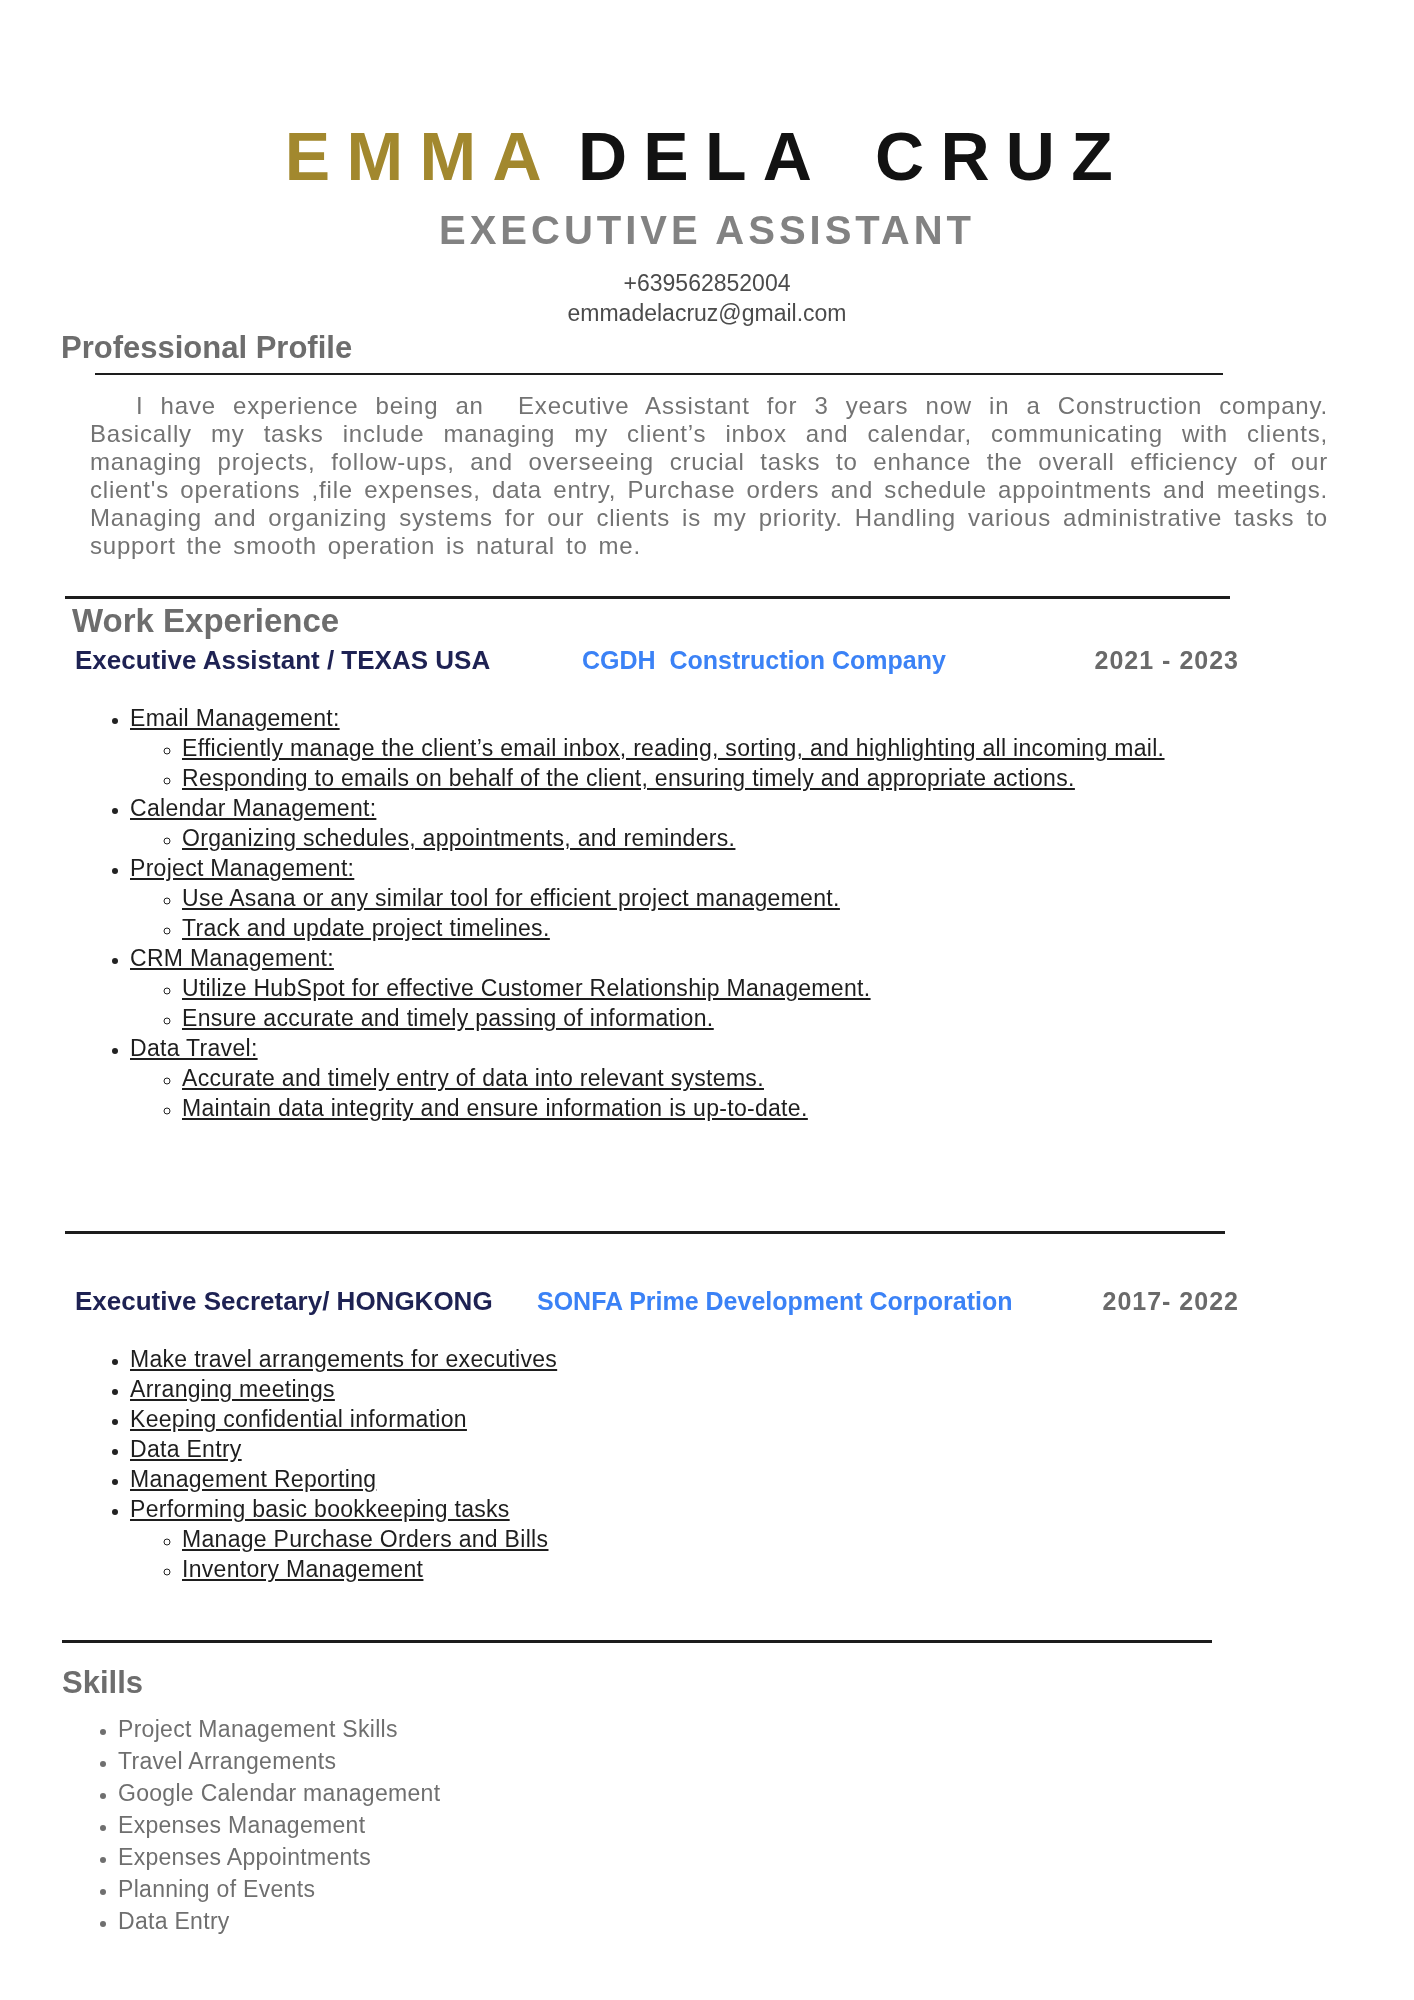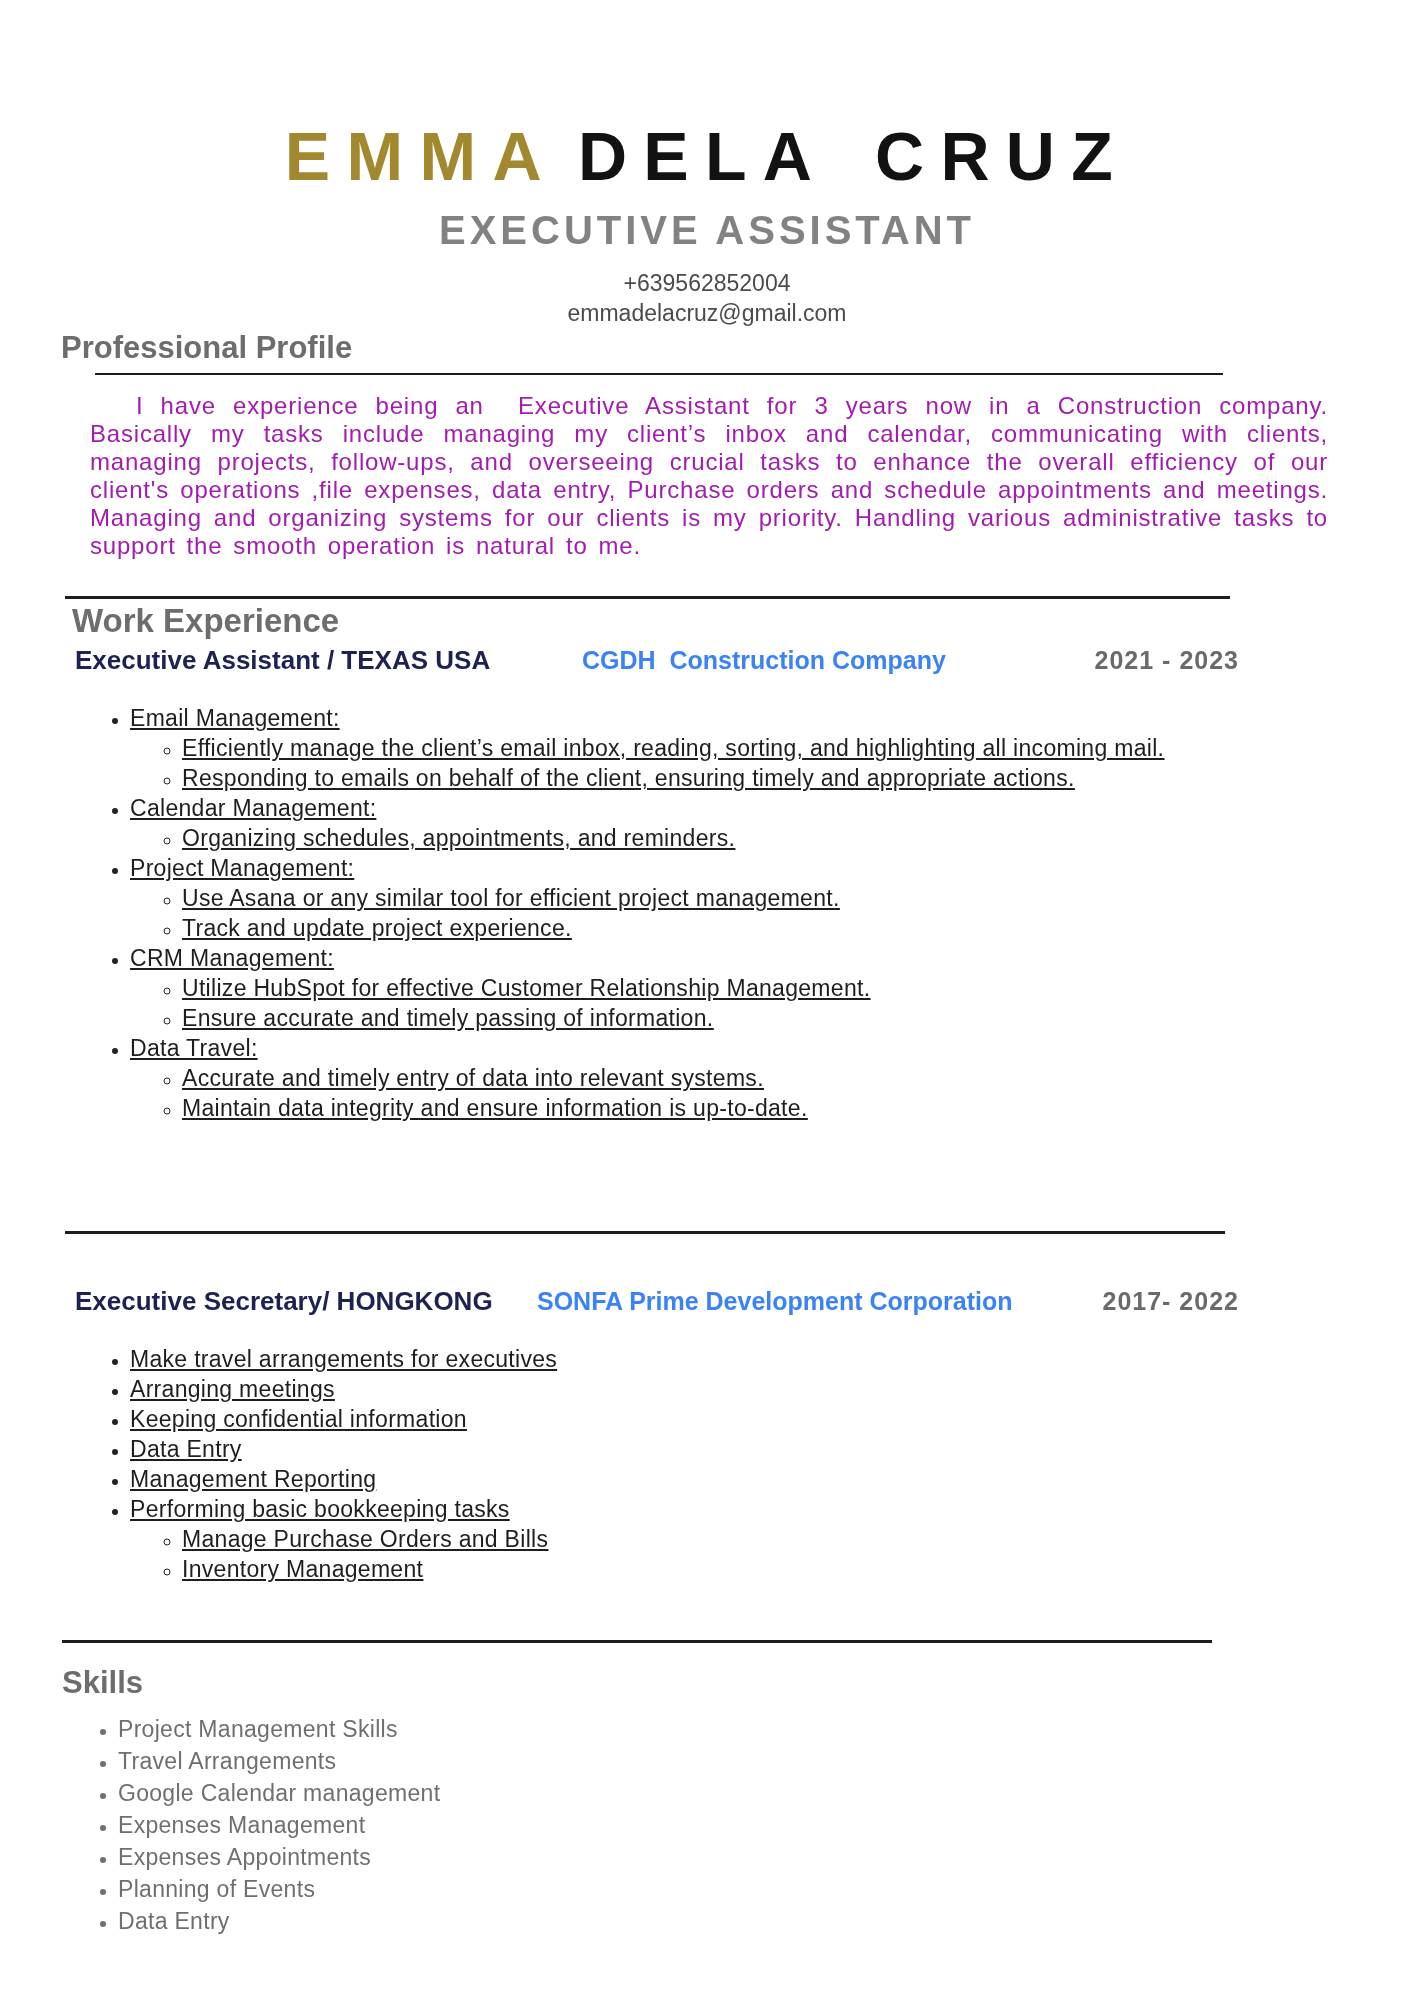--- a/index.html
+++ b/index.html
@@ -67,21 +67,21 @@
   
   .profile-text {
     margin: 17px 86px 0 90px;
     min-height: 198px;
     text-align: justify;
     text-indent: 46px;
     font-size: 24px;
     line-height: 28px;
     letter-spacing: 0.8px;
     word-spacing: 3.5px;
-    color: #a21caf;
+    color: #737373;
     white-space: pre-wrap;
   }
 
   
   .work-heading { margin: 4px 0 0 72px; font-size: 33px; }
 
   .job-row {
     display: flex;
     align-items: baseline;
     margin: 6px 75px 0 75px;
@@ -180,21 +180,21 @@
           <li>Efficiently manage the client’s email inbox, reading, sorting, and highlighting all incoming mail.</li>
           <li>Responding to emails on behalf of the client, ensuring timely and appropriate actions.</li>
         </ul></li>
 
       <li><span>Calendar Management:</span><ul>
           <li>Organizing schedules, appointments, and reminders.</li>
         </ul></li>
 
       <li><span>Project Management:</span><ul>
           <li>Use Asana or any similar tool for efficient project management.</li>
-          <li>Track and update project experience.</li>
+          <li>Track and update project timelines.</li>
         </ul></li>
 
       <li><span>CRM Management:</span><ul>
           <li>Utilize HubSpot for effective Customer Relationship Management.</li>
           <li>Ensure accurate and timely passing of information.</li>
         </ul></li>
 
       <li><span>Data Travel:</span><ul>
           <li>Accurate and timely entry of data into relevant systems.</li>
           <li>Maintain data integrity and ensure information is up-to-date.</li>

